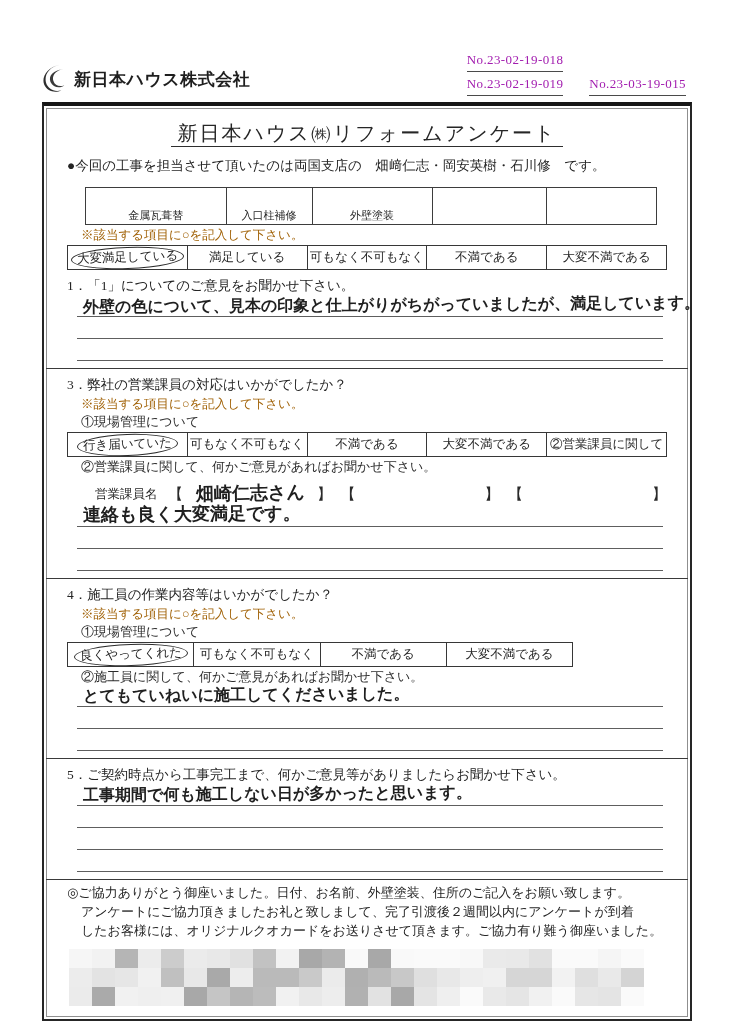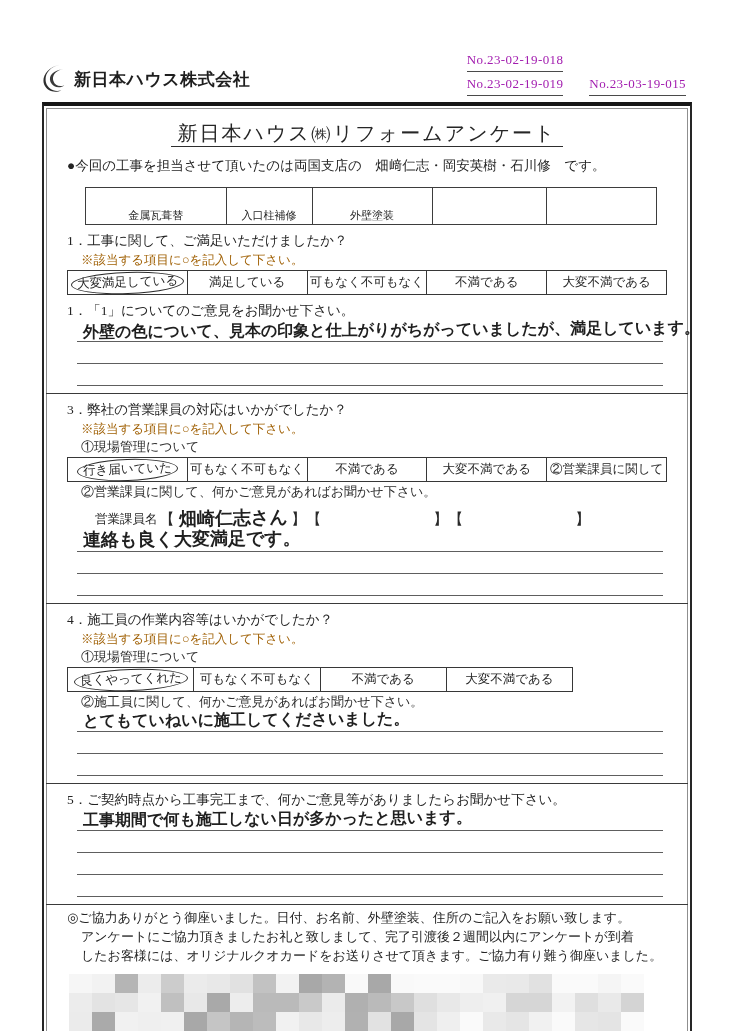--- a/index.html
+++ b/index.html
@@ -131,20 +131,21 @@
     margin: 7px -21px 0 -21px;
   }
 
   
   .name-row {
     margin: 4px 0 0 28px;
     display: flex; align-items: flex-end;
     height: 26px;
     font-size: 12.5px;
     white-space: nowrap;
+    justify-content: space-between;
   }
   .bracket { font-size: 15px; color: #2a2a2a; line-height: 22px; }
   .name-hw { font-size: 18px; margin: 0 4px; transform: rotate(-1deg); display: inline-block; }
   .name-gap { display: inline-block; width: 112px; }
   .name-label { margin-right: 2px; padding-bottom: 2px; }
 
   
   .footer-text { margin-top: 3px; font-size: 13px; line-height: 19px; color: #242424; }
   .footer-text .indent { padding-left: 14px; }
 
@@ -187,21 +188,20 @@
 
     <div class="work-table">
       <div class="work-cell wc0">金属瓦葺替</div>
       <div class="work-cell wc2">入口柱補修</div>
       <div class="work-cell wc1">外壁塗装</div>
       <div class="work-cell wc3"></div>
       <div class="work-cell wc4"></div>
     </div>
 
     <section>
-      <p class="q">1．工事に関して、ご満足いただけましたか？</p>
       <p class="note">※該当する項目に○を記入して下さい。</p>
       <div class="opt-row">
         <div class="opt-cell">
             <span class="circled">大変満足している</span>
           </div>
         <div class="opt-cell">満足している</div>
         <div class="opt-cell">可もなく不可もなく</div>
         <div class="opt-cell">不満である</div>
         <div class="opt-cell">大変不満である</div>
       </div>

